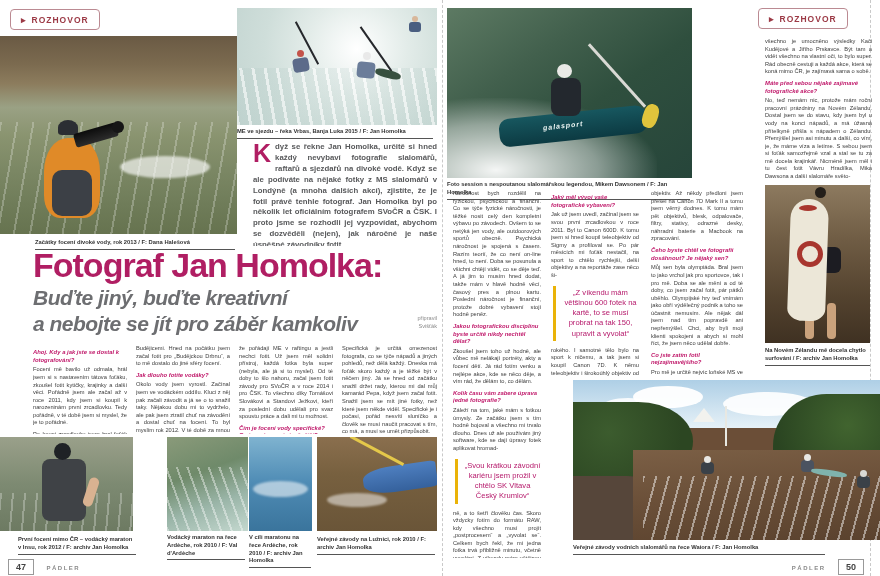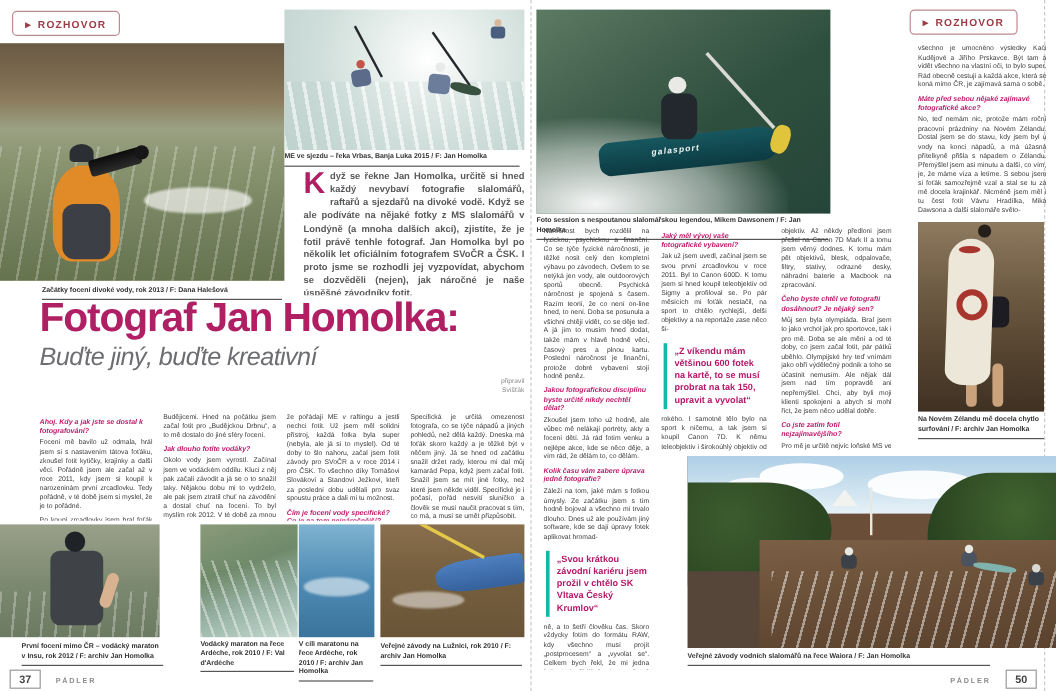--- a/index.html
+++ b/index.html
@@ -5,28 +5,28 @@
   html,body{margin:0;padding:0;background:#ffffff;}
   #spread{position:relative;width:880px;height:576px;background:#ffffff;overflow:hidden;
           font-family:"Liberation Sans", sans-serif;}
   .abs{position:absolute;}
   .ph{position:absolute;overflow:hidden;}
   .cap{position:absolute;font-size:5.8px;font-weight:bold;color:#333;line-height:1.35;
        border-bottom:1px solid #555;padding-bottom:2px;}
   .col{position:absolute;overflow:hidden;}
   .para{font-size:5.7px;line-height:1.33;margin:0 0 4px;text-align:justify;color:#3c3c3c;}
   .qh{font-size:5.9px;font-weight:bold;font-style:italic;color:#c01a6b;margin:4px 0 2px;line-height:1.3;}
-  .pull{border-left:3px solid #14b8a6;padding:2px 0 2px 6px;margin:6px 0 6px 2px;color:#b5186a;
-        font-weight:bold;font-size:7.6px;line-height:1.35;}
+  .pull{border-left:3px solid #eab308;padding:2px 0 2px 6px;margin:6px 0 6px 2px;color:#b5186a;
+        font-weight:normal;font-size:7.6px;line-height:1.35;text-align:center;}
   .badge{position:absolute;display:flex;align-items:center;gap:5px;border:1.5px solid #bb8a92;
          border-radius:4px;padding:0 10px;height:19px;color:#9c3a46;font-weight:bold;
          font-size:8.5px;letter-spacing:1px;background:#fff;}
   .badge .arr{font-size:9px;}
   .title{position:absolute;font-size:34px;font-weight:800;color:#b01e63;letter-spacing:-1px;white-space:nowrap;}
-  .sub{position:absolute;font-size:21px;font-weight:400;font-style:italic;color:#6d6e71;
+  .sub{position:absolute;font-size:21px;font-weight:700;font-style:italic;color:#6d6e71;
        letter-spacing:-0.5px;white-space:nowrap;}
   .intro{position:absolute;font-size:7.8px;line-height:1.4;font-weight:bold;color:#57585a;
          text-align:justify;overflow:hidden;}
   .dropcap{float:left;font-size:25px;line-height:21px;font-weight:800;color:#b01e63;margin:1px 4px 0 0;}
   .prepared{position:absolute;font-size:5.6px;color:#8a8a8a;text-align:right;line-height:1.5;}
   .mag{font-size:6px;color:#8a8a8a;letter-spacing:1.5px;font-weight:bold;}
   .pagebox{display:inline-block;border:1px solid #999;padding:2px 7px;font-size:9px;
            font-weight:bold;color:#444;background:#fff;}
   .fold{position:absolute;top:0;height:576px;border-left:1px dashed #c9c9c9;}
   .boatlabel{position:absolute;color:#eef7f5;font-style:italic;font-weight:bold;font-size:7px;letter-spacing:1px;}
@@ -69,20 +69,21 @@
     <div class="abs" style="left:175px;top:8px;width:6px;height:6px;background:#d8b79a;border-radius:50%;"></div>
   </div>
   <div class="cap" style="left:237px;top:128px;width:196px;">ME ve sjezdu – řeka Vrbas, Banja Luka 2015 / F: Jan Homolka</div>
 
   <div class="intro" style="left:253px;top:142px;width:184px;height:104px;">
     <span class="dropcap">K</span><span>dyž se řekne Jan Homolka, určitě si hned každý nevybaví fotografie slalomářů, raftařů a sjezdařů na divoké vodě. Když se ale podíváte na nějaké fotky z MS slalomářů v Londýně (a mnoha dalších akcí), zjistíte, že je fotil právě tenhle fotograf. Jan Homolka byl po několik let oficiálním fotografem SVoČR a ČSK. I proto jsme se rozhodli jej vyzpovídat, abychom se dozvěděli (nejen), jak náročné je naše úspěšné závodníky fotit.</span>
   </div>
 
   <div class="title" style="left:33px;top:246px;">Fotograf Jan Homolka:</div>
   <div class="sub" style="left:33px;top:286px;">Buďte jiný, buďte kreativní</div>
+  <div class="sub" style="left:33px;top:312px;">a nebojte se jít pro záběr kamkoliv</div>
   <div class="prepared" style="left:395px;top:314px;width:42px;">
     <div>připravil</div>
     <div>Svišťák</div>
   </div>
 
   <div class="col" style="left:33px;top:345px;width:94px;height:89px;">
     <p class="qh">Ahoj. Kdy a jak jste se dostal k fotografování?</p>
     <p class="para">Focení mě bavilo už odmala, hrál jsem si s nastavením tátova foťáku, zkoušel fotit kytičky, krajinky a další věci. Pořádně jsem ale začal až v roce 2011, kdy jsem si koupil k narozeninám první zrcadlovku. Tedy pořádně, v té době jsem si myslel, že je to pořádné.</p>
     <p class="para">Po koupi zrcadlovky jsem bral foťák všude, kam se dalo, a toulal se jen tak</p>
   </div>
@@ -122,21 +123,21 @@
 
   <div class="ph" style="left:317px;top:437px;width:120px;height:94px;
        background:linear-gradient(180deg,#8a6f4e,#77603f 40%,#6a5538 100%);">
     <div class="abs" style="left:46px;top:28px;width:74px;height:26px;background:linear-gradient(#4e7fc0,#35619c);border-radius:40% 10% 10% 40%;transform:rotate(-8deg);"></div>
     <div class="abs" style="left:30px;top:12px;width:60px;height:3px;background:#e4c84a;transform:rotate(28deg);"></div>
     <div class="abs" style="left:10px;top:56px;width:60px;height:14px;border-radius:50%;background:rgba(255,255,255,.5);filter:blur(1px);"></div>
   </div>
   <div class="cap" style="left:317px;top:536px;width:118px;">Veřejné závody na Lužnici, rok 2010 / F: archiv Jan Homolka</div>
 
   <div class="abs" style="left:8px;top:556px;">
-    <span class="pagebox">37</span>
+    <span class="pagebox">47</span>
     <span class="mag" style="margin-left:8px;">PÁDLER</span>
   </div>
 
   <div class="fold" style="left:442px;"></div>
   <div class="fold" style="left:870px;"></div>
 
   <div class="ph" style="left:447px;top:8px;width:245px;height:170px;
        background:linear-gradient(145deg,#5d7a63 0%,#42604d 32%,#2f4f3e 58%,#26453a 100%);">
     <div class="abs" style="left:-20px;top:90px;width:230px;height:90px;
          background:radial-gradient(ellipse at 30% 80%,rgba(255,255,255,.95),rgba(255,255,255,.45) 45%,transparent 72%);"></div>

